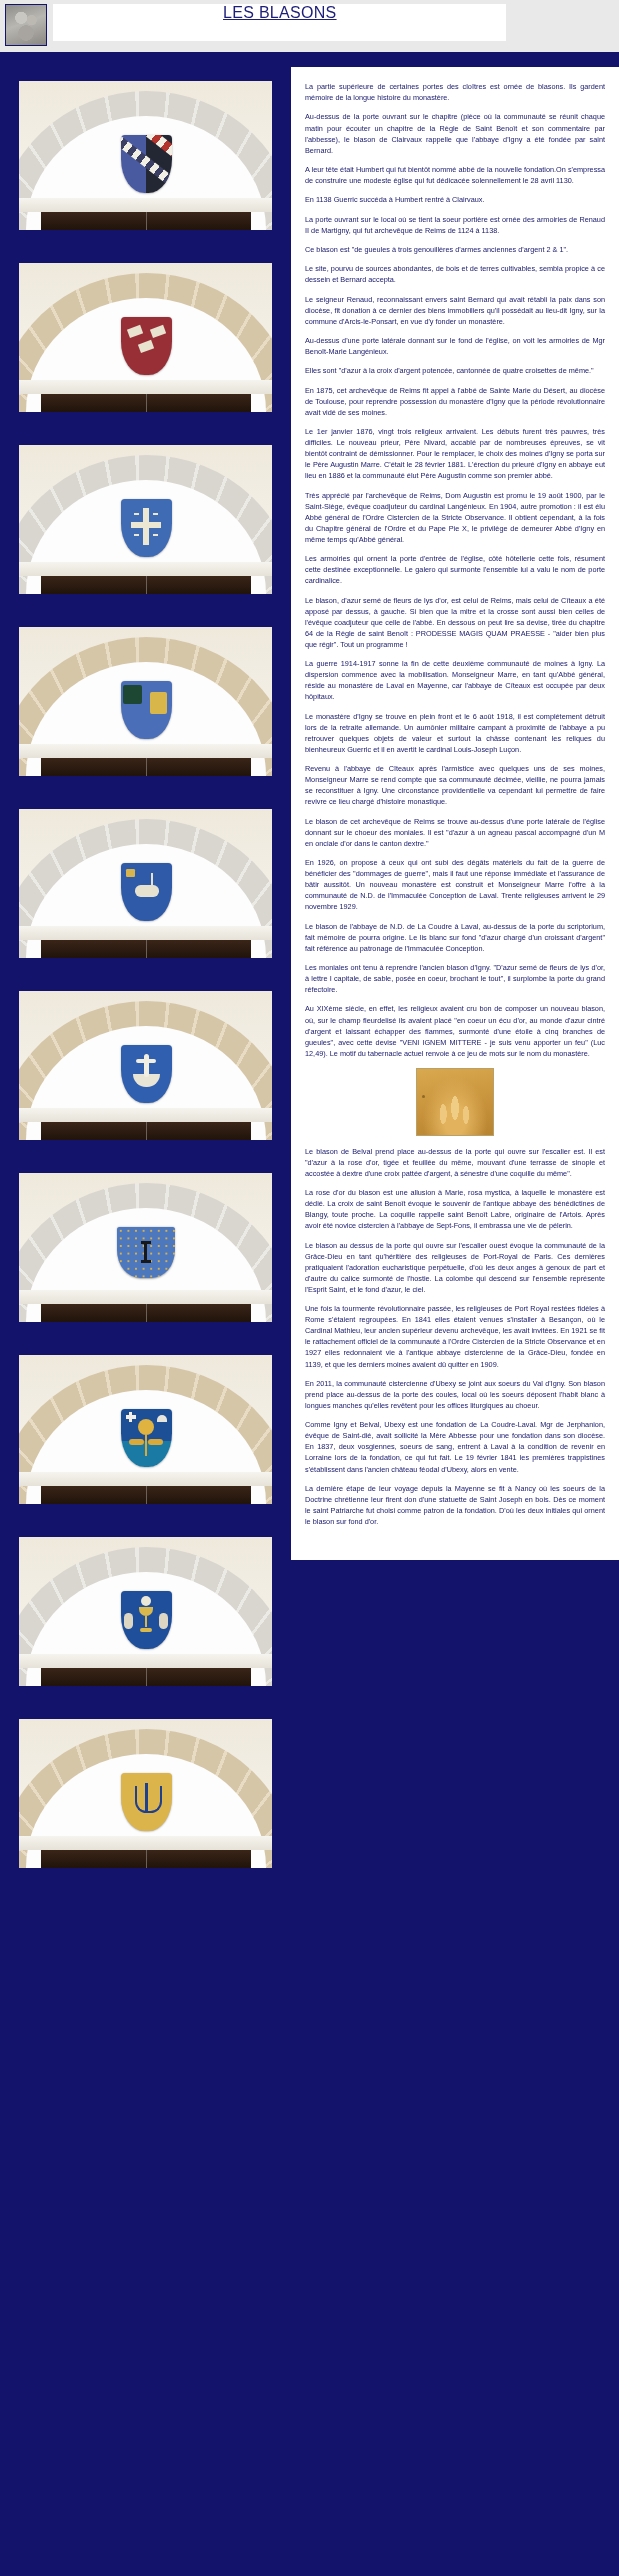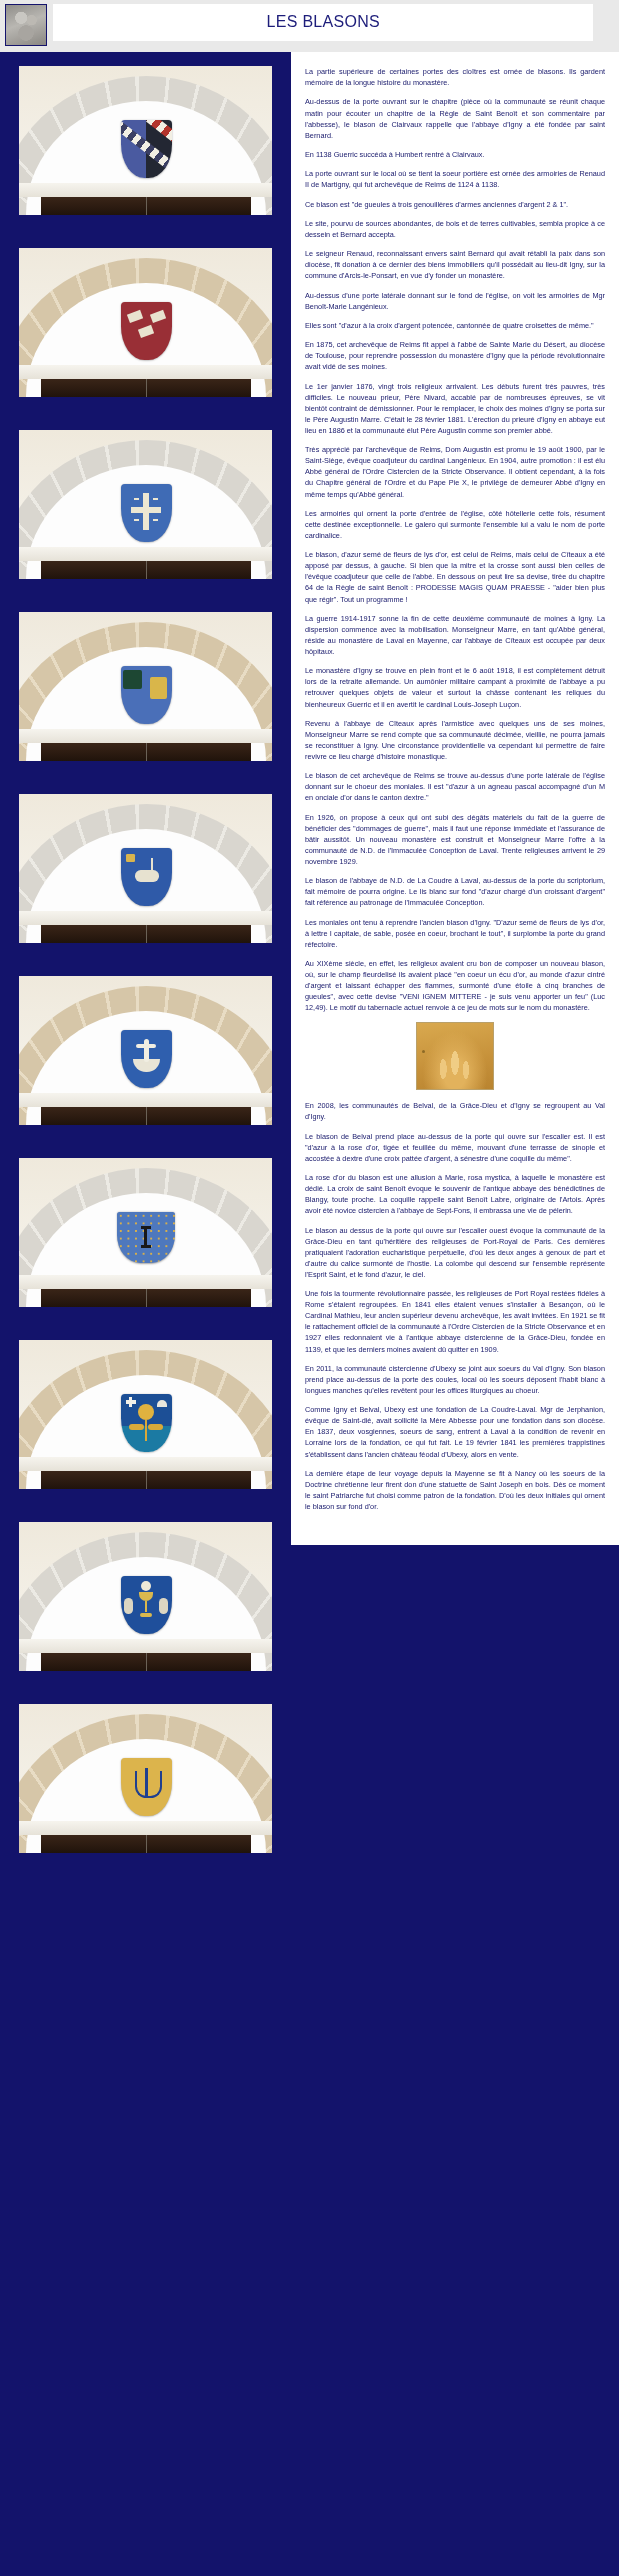--- a/index.html
+++ b/index.html
@@ -26,38 +26,39 @@
       radial-gradient(circle at 38% 32%, #c9c7c2 0 16%, transparent 17%),
       radial-gradient(circle at 64% 38%, #bcb9b3 0 14%, transparent 15%),
       radial-gradient(circle at 50% 70%, #a8a5a0 0 22%, transparent 23%),
       linear-gradient(160deg,#8f8d89 0%,#b9b7b2 45%,#8a8782 100%);
     box-sizing:border-box;
   }
   .header-title-box{
     background:#ffffff;
     margin-left:6.3px;
     flex:0 0 auto;
-    width:540px;
+    width:453px;
     height:37px;
     display:flex;
-    align-items:center;
     justify-content:center;
+    text-decoration:underline;
   }
   .header-title{
     font-size:16px;
     letter-spacing:0.3px;
     color:#1d1d7a;
     font-weight:400;
   }
 
   
   .page{
     display:flex;
     align-items:flex-start;
     background:#13136b;
+    margin-top:15px;
   }
   .col-left{
     width:291px;
     flex:0 0 291px;
     padding:14px 0 16.4px 0;
     background:#13136b;
   }
   .col-right{
     width:328px;
     flex:0 0 328px;
@@ -299,20 +300,21 @@
           <span style="position:absolute;left:50%;top:10px;margin-left:-1.3px;width:3.2px;height:29px;background:#1f3f8f"></span>
         </div>
         <div class="lintel"></div>
         <div class="doorgap"></div>
       </div>
     </div>
 
   <div class="col-right">
       <p>La partie supérieure de certaines portes des cloîtres est ornée de blasons. Ils gardent mémoire de la longue histoire du monastère.</p>
       <p>Au-dessus de la porte ouvrant sur le chapitre (pièce où la communauté se réunit chaque matin pour écouter un chapitre de la Règle de Saint Benoît et son commentaire par l'abbesse), le blason de Clairvaux rappelle que l'abbaye d'Igny a été fondée par saint Bernard.</p>
+      <p>A leur tête était Humbert qui fut bientôt nommé abbé de la nouvelle fondation.On s'empressa de construire une modeste église qui fut dédicacée solennellement le 28 avril 1130.</p>
       <p>En 1138 Guerric succéda à Humbert rentré à Clairvaux.</p>
       <p>La porte ouvrant sur le local où se tient la soeur portière est ornée des armoiries de Renaud II de Martigny, qui fut archevêque de Reims de 1124 à 1138.</p>
       <p>Ce blason est "de gueules à trois genouillères d'armes anciennes d'argent 2 &amp; 1".</p>
       <p>Le site, pourvu de sources abondantes, de bois et de terres cultivables, sembla propice à ce dessein et Bernard accepta.</p>
       <p>Le seigneur Renaud, reconnaissant envers saint Bernard qui avait rétabli la paix dans son diocèse, fit donation à ce dernier des biens immobiliers qu'il possédait au lieu-dit Igny, sur la commune d'Arcis-le-Ponsart, en vue d'y fonder un monastère.</p>
       <p>Au-dessus d'une porte latérale donnant sur le fond de l'église, on voit les armoiries de Mgr Benoît-Marie Langénieux.</p>
       <p>Elles sont "d'azur à la croix d'argent potencée, cantonnée de quatre croisettes de même."</p>
       <p>En 1875, cet archevêque de Reims fit appel à l'abbé de Sainte Marie du Désert, au diocèse de Toulouse, pour reprendre possession du monastère d'Igny que la période révolutionnaire avait vidé de ses moines.</p>
       <p>Le 1er janvier 1876, vingt trois religieux arrivaient. Les débuts furent très pauvres, très difficiles. Le nouveau prieur, Père Nivard, accablé par de nombreuses épreuves, se vit bientôt contraint de démissionner. Pour le remplacer, le choix des moines d'Igny se porta sur le Père Augustin Marre. C'était le 28 février 1881. L'érection du prieuré d'Igny en abbaye eut lieu en 1886 et la communauté élut Père Augustin comme son premier abbé.</p>
       <p>Très apprécié par l'archevêque de Reims, Dom Augustin est promu le 19 août 1900, par le Saint-Siège, évêque coadjuteur du cardinal Langénieux. En 1904, autre promotion : il est élu Abbé général de l'Ordre Cistercien de la Stricte Observance. Il obtient cependant, à la fois du Chapitre général de l'Ordre et du Pape Pie X, le privilège de demeurer Abbé d'Igny en même temps qu'Abbé général.</p>
@@ -322,21 +324,20 @@
       <p>Le monastère d'Igny se trouve en plein front et le 6 août 1918, il est complétement détruit lors de la retraite allemande. Un aumônier militaire campant à proximité de l'abbaye a pu retrouver quelques objets de valeur et surtout la châsse contenant les reliques du bienheureux Guerric et il en avertit le cardinal Louis-Joseph Luçon.</p>
       <p>Revenu à l'abbaye de Cîteaux après l'armistice avec quelques uns de ses moines, Monseigneur Marre se rend compte que sa communauté décimée, vieillie, ne pourra jamais se reconstituer à Igny. Une circonstance providentielle va cependant lui permettre de faire revivre ce lieu chargé d'histoire monastique.</p>
       <p>Le blason de cet archevêque de Reims se trouve au-dessus d'une porte latérale de l'église donnant sur le choeur des moniales. Il est "d'azur à un agneau pascal accompagné d'un M en onciale d'or dans le canton dextre."</p>
       <p>En 1926, on propose à ceux qui ont subi des dégâts matériels du fait de la guerre de bénéficier des "dommages de guerre", mais il faut une réponse immédiate et l'assurance de bâtir aussitôt. Un nouveau monastère est construit et Monseigneur Marre l'offre à la communauté de N.D. de l'Immaculée Conception de Laval. Trente religieuses arrivent le 29 novembre 1929.</p>
       <p>Le blason de l'abbaye de N.D. de La Coudre à Laval, au-dessus de la porte du scriptorium, fait mémoire de pourra origine. Le lis blanc sur fond "d'azur chargé d'un croissant d'argent" fait référence au patronage de l'Immaculée Conception.</p>
       <p>Les moniales ont tenu à reprendre l'ancien blason d'Igny. "D'azur semé de fleurs de lys d'or, à lettre I capitale, de sable, posée en coeur, brochant le tout", il surplombe la porte du grand réfectoire.</p>
       <p>Au XIXème siècle, en effet, les religieux avaient cru bon de composer un nouveau blason, où, sur le champ fleurdelisé ils avaient placé "en coeur un écu d'or, au monde d'azur cintré d'argent et laissant échapper des flammes, surmonté d'une étoile à cinq branches de gueules", avec cette devise "VENI IGNEM MITTERE - je suis venu apporter un feu" (Luc 12,49). Le motif du tabernacle actuel renvoie à ce jeu de mots sur le nom du monastère.</p>
       <div class="inline-figure" title="Porte du tabernacle sculptée de flammes">
         <div class="flame"></div>
       </div>
-      <p>En 2008, les communautés de Belval, de la Grâce-Dieu et d'Igny se regroupent au Val d'Igny.</p>
       <p>Le blason de Belval  prend place au-dessus de la porte qui ouvre sur l'escalier est. Il est "d'azur à la rose d'or, tigée et feuillée du même, mouvant d'une terrasse de sinople et accostée à dextre d'une croix pattée d'argent, à sénestre d'une coquille du même".</p>
       <p>La rose d'or du blason est une allusion à Marie, rosa mystica, à laquelle le monastère est dédié. La croix de saint Benoît évoque le souvenir de l'antique abbaye des bénédictines de Blangy, toute proche. La coquille rappelle saint Benoît Labre, originaire de l'Artois. Après avoir été novice cistercien à l'abbaye de Sept-Fons, il embrassa une vie de pélerin.</p>
       <p>Le blason au dessus de la porte qui ouvre sur l'escalier ouest évoque la communauté de la Grâce-Dieu en tant qu'héritière des religieuses de Port-Royal de Paris. Ces dernières pratiquaient l'adoration eucharistique perpétuelle, d'où les deux anges à genoux de part et d'autre du calice surmonté de l'hostie. La colombe qui descend sur l'ensemble représente l'Esprit Saint, et le fond d'azur, le ciel.</p>
       <p>Une fois la tourmente révolutionnaire passée, les religieuses de Port Royal restées fidèles à Rome s'étaient regroupées. En 1841 elles étaient venues s'installer à Besançon, où le Cardinal Mathieu, leur ancien supérieur devenu archevêque, les avait invitées. En 1921 se fit le rattachement officiel de la communauté à l'Ordre Cistercien de la Stricte Observance et en 1927 elles redonnaient vie à l'antique abbaye cistercienne de la Grâce-Dieu, fondée en 1139, et que les derniers moines avaient dû quitter en 1909.</p>
       <p>En 2011, la communauté cistercienne d'Ubexy se joint aux soeurs du Val d'Igny. Son blason prend place au-dessus de la porte des coules, local où les soeurs déposent l'habit blanc à longues manches qu'elles revêtent pour les offices liturgiques au choeur.</p>
       <p>Comme Igny et Belval, Ubexy est une fondation de La Coudre-Laval. Mgr de Jerphanion, évêque de Saint-dié, avait sollicité la Mère Abbesse pour une fondation dans son diocèse. En 1837, deux vosgiennes, soeurs de sang, entrent à Laval à la condition de revenir en Lorraine lors de la fondation, ce qui fut fait. Le 19 février 1841 les premières trappistines s'établissent dans l'ancien château féodal d'Ubexy, alors en vente.</p>
       <p>La dernière étape de leur voyage depuis la Mayenne se fit à Nancy où les soeurs de la Doctrine chrétienne leur firent don d'une statuette de Saint Joseph en bois. Dès ce moment le saint Patriarche fut choisi comme patron de la fondation. D'où les deux initiales qui ornent le blason sur fond d'or.</p>
     </div>
 
 </div>

